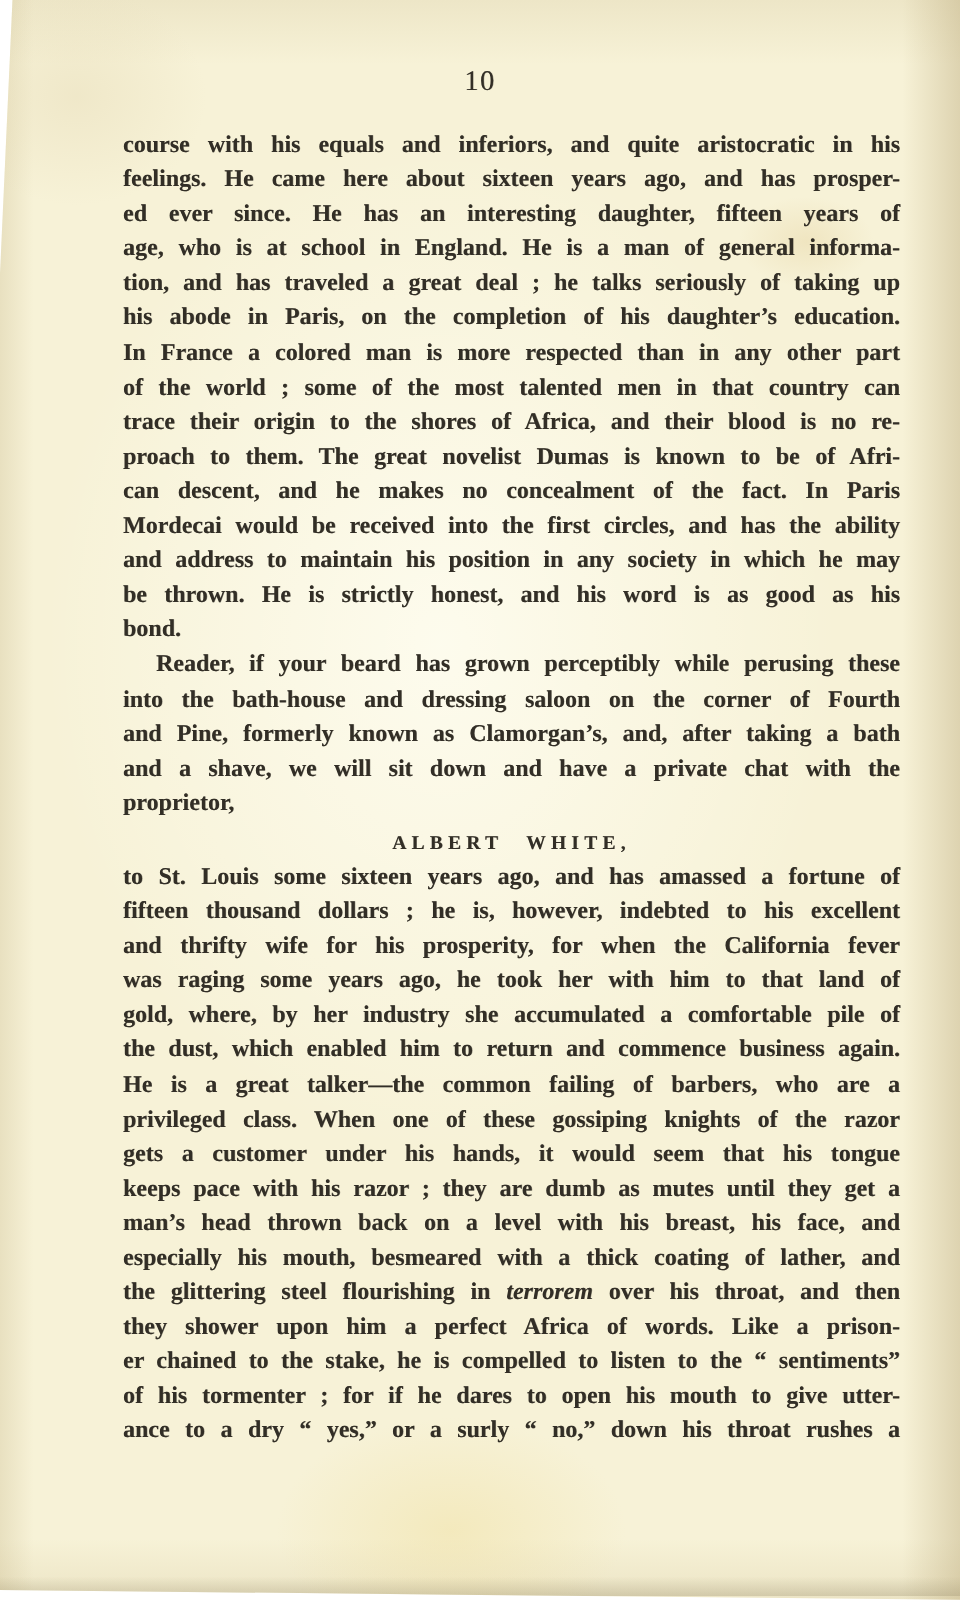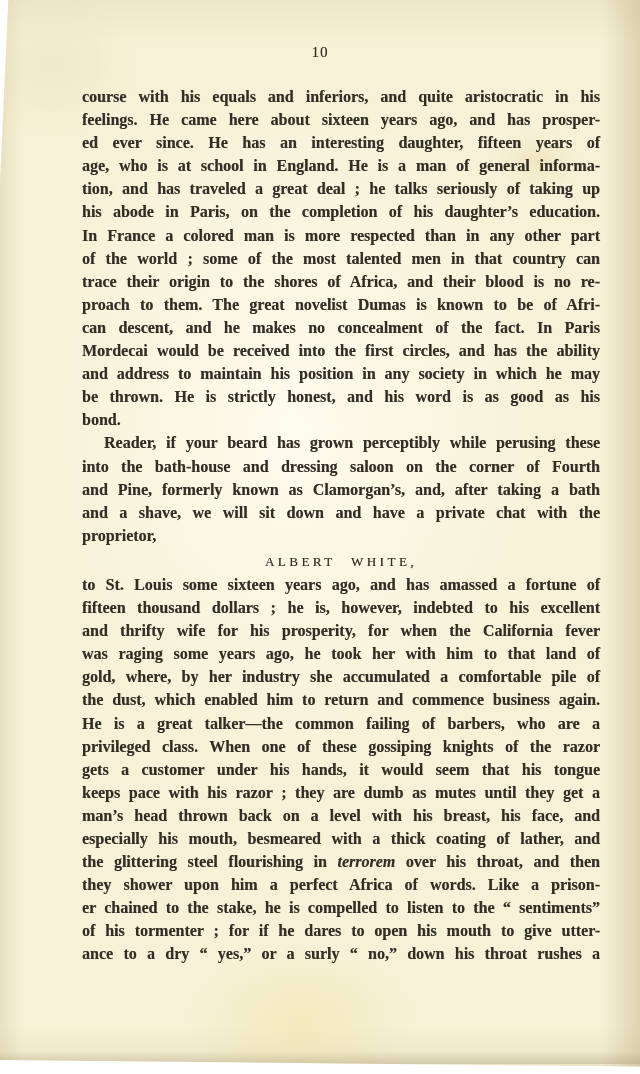--- a/index.html
+++ b/index.html
@@ -27,39 +27,39 @@
     clip-path:polygon(1.3% 0%, 100% 0%, 100% 99.3%, 50% 99%, 0% 98.7%, 0% 17%);
   }
   .paper::after{ 
     content:"";position:absolute;left:0;right:0;top:97.9%;height:1.2%;
     background:linear-gradient(to bottom, rgba(150,138,105,0), rgba(150,138,105,.30));
   }
 
   .folio{
     position:absolute;top:44px;left:82px;width:518px;
     text-align:center;transform:translateX(-21px);
-    font-size:15px;letter-spacing:1px;color:var(--ink);
+    font-size:19px;letter-spacing:1px;color:var(--ink);
     text-shadow:.3px .2px .3px rgba(50,46,38,.55);
   }
 
   .text-block{
     position:absolute;top:85px;left:82px;width:518px;
     color:var(--ink);font-size:16px;
     text-shadow:.3px .2px .3px rgba(50,46,38,.5);
   }
   .line{
     height:23.1px;line-height:23.1px;
     text-align:justify;text-align-last:justify;
     overflow:visible;
   }
   .line.last-left{text-align-last:left;}
   .line.first-indent{text-indent:22px;}
   .heading{
     height:23.1px;line-height:23.1px;padding-top:3px;
-    text-align:center;font-size:13px;font-weight:normal;
+    text-align:center;font-size:13px;font-weight:bold;
     letter-spacing:3.5px;word-spacing:9px;
   }
   .para{margin:0;font-weight:bold;}
   i{font-style:italic;}
 </style>
 </head>
 <body>
 
 <div class="scan">
   <div class="paper">

